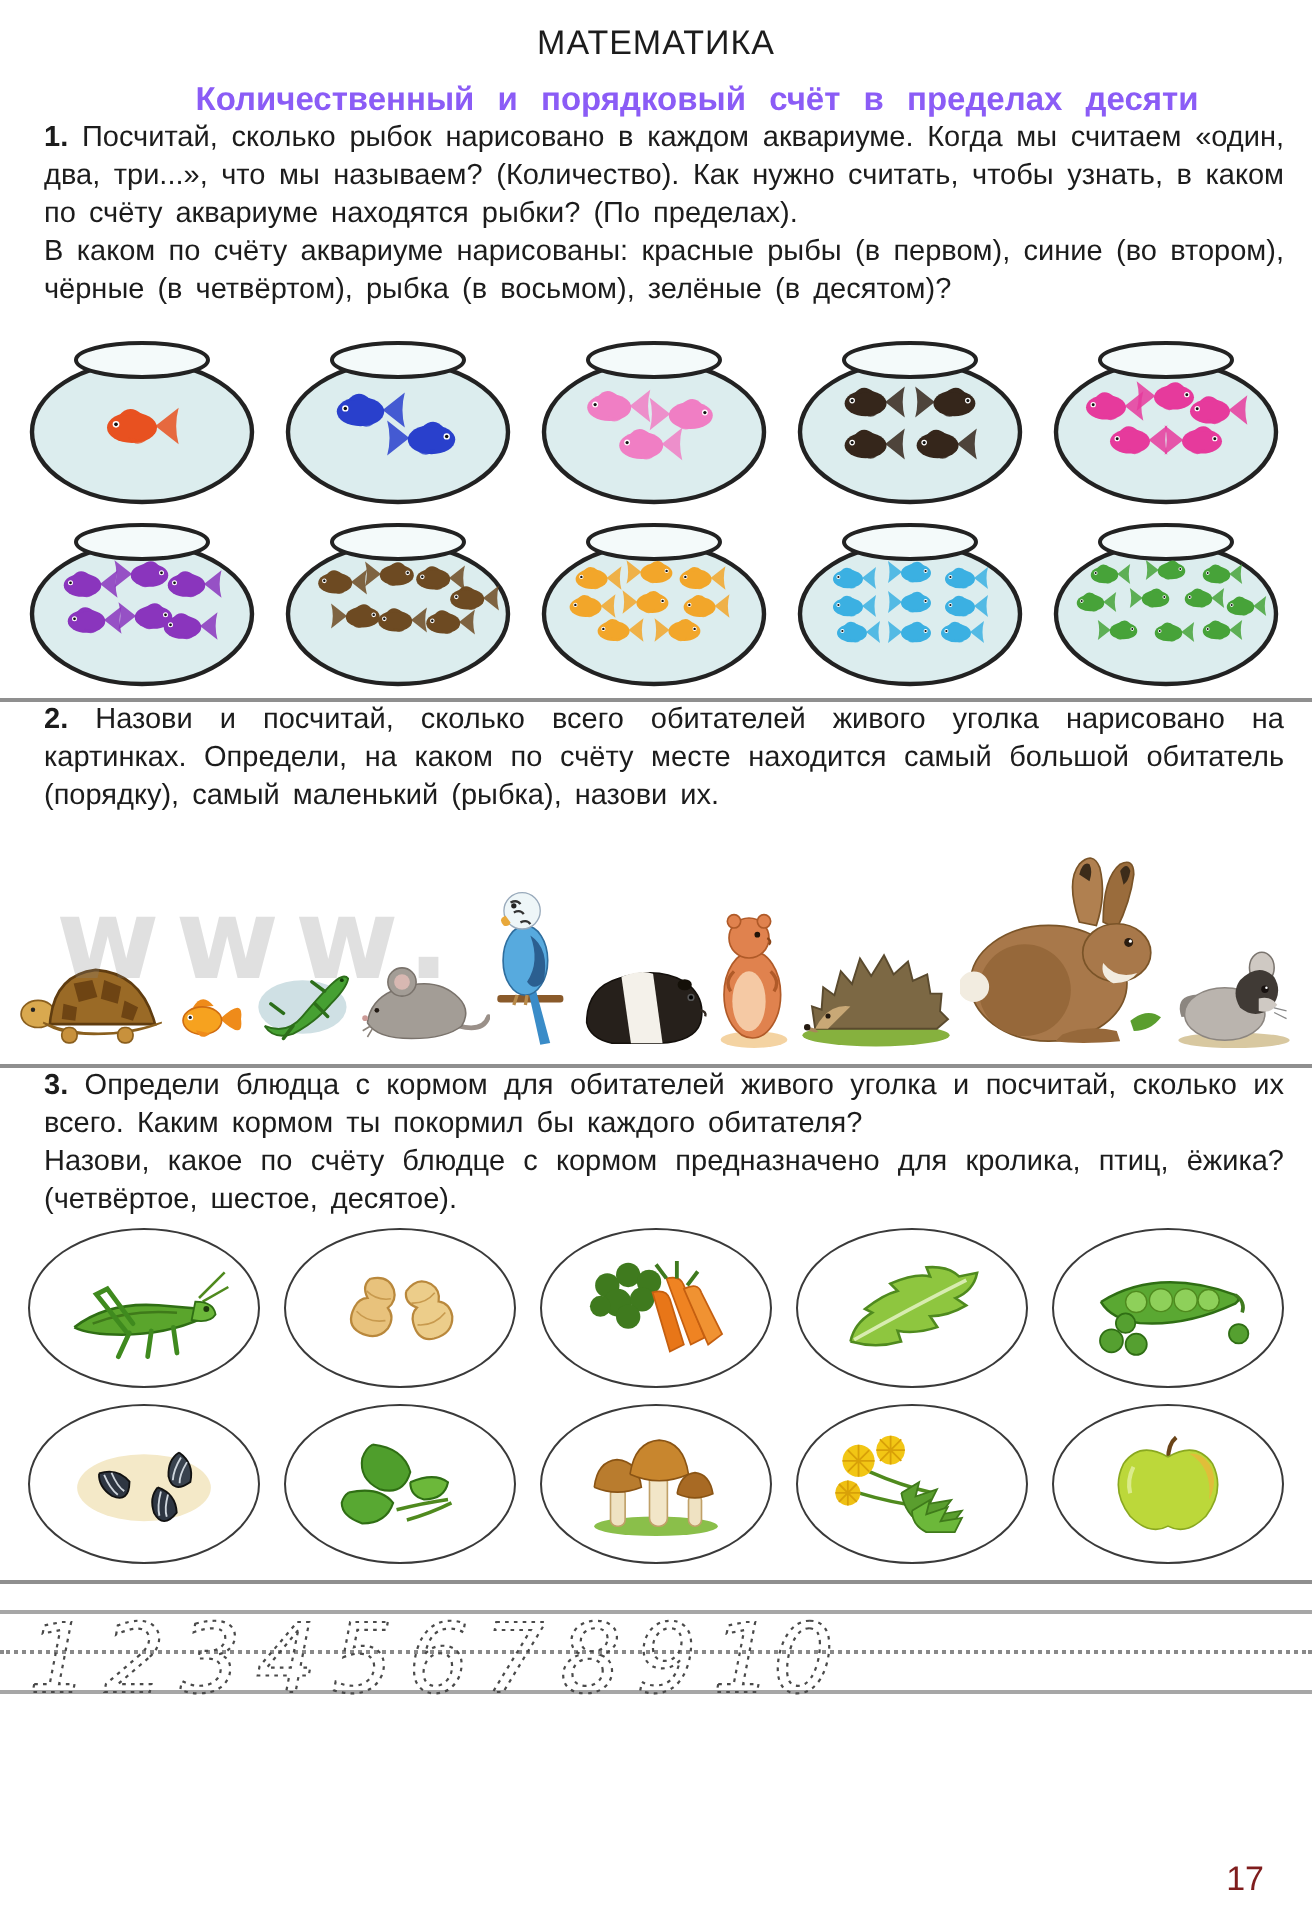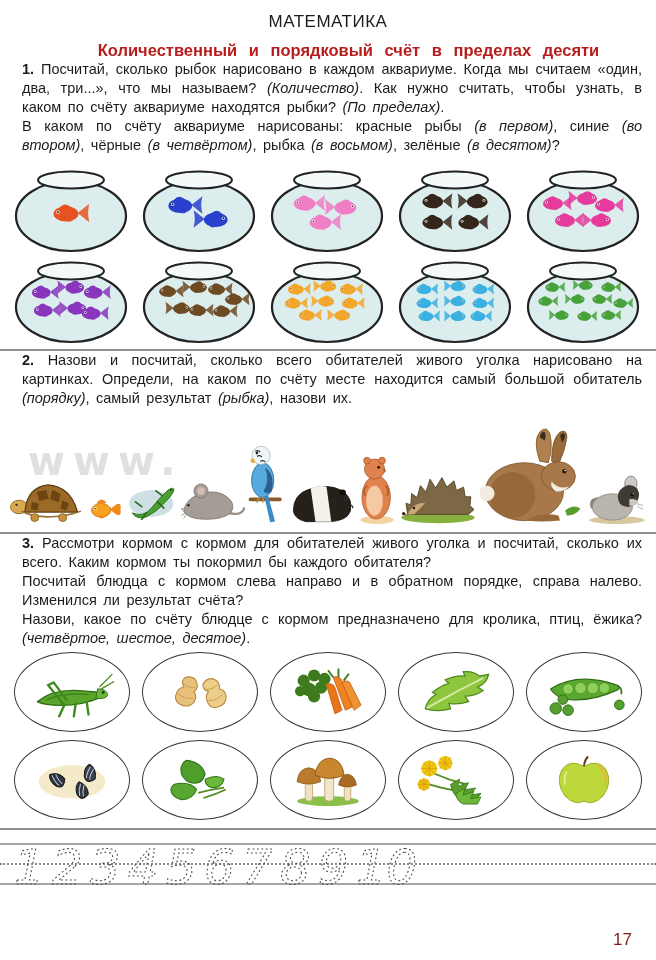--- a/index.html
+++ b/index.html
@@ -1,35 +1,35 @@
 <!DOCTYPE html>
 <html><head>
 <meta charset="utf-8">
 <style>
   html,body{margin:0;padding:0;background:#fff;}
   .page{position:relative;width:656px;height:960px;background:#ffffff;overflow:hidden;
         font-family:"Liberation Sans","DejaVu Sans",sans-serif;color:#1c1c1c;}
   .title{text-align:center;font-weight:normal;font-size:17px;padding-top:12px;letter-spacing:.5px;}
-  .subtitle{text-align:center;font-weight:bold;font-size:16.5px;color:#b91c1c;margin-top:9px;word-spacing:7px;padding-left:41px;}
+  .subtitle{text-align:center;font-weight:bold;font-size:16.5px;color:#8b5cf6;margin-top:9px;word-spacing:7px;padding-left:41px;}
   p.task{margin:0;padding:0 14px 0 22px;font-size:14.5px;line-height:19px;text-align:justify;word-spacing:2.5px;}
   .task .b{font-weight:bold}
-  .task .i{font-style:italic}
+  .task .i{}
   .mt12{margin-top:12px}.mt7{margin-top:7px}.mt6{margin-top:6px}
   .bowl-row{display:flex;gap:10px;padding:0 12px;}
   #bowls-row-1{margin-top:12px}
   #bowls-row-2{margin-top:5px}
   .bowl{position:relative;width:118px;height:86px;flex:0 0 auto;}
   .bowl > svg{position:absolute;left:0;top:0;}
   .fish{position:absolute;line-height:0;}
   .divider{border:none;border-top:2px solid #8f8f8f;margin:5px 0 0 0;}
   .divider.m8{margin-top:8px}
   .animals{position:relative;display:flex;align-items:flex-end;justify-content:space-between;
            padding:0 8px;height:116px;}
   .watermark{position:absolute;left:28px;top:30px;z-index:3;pointer-events:none;
-             font-family:"DejaVu Sans",sans-serif;font-size:40px;font-weight:bold;
+             font-family:"DejaVu Sans",sans-serif;font-size:56px;font-weight:bold;
              letter-spacing:8px;color:rgba(130,130,130,0.25);}
   .icon-wrap{flex:0 0 auto;line-height:0;}
   .plate-row{display:flex;gap:12px;padding:0 14px;}
   #plates-row-1{margin-top:4px}
   #plates-row-2{margin-top:8px}
   .plate{width:116px;height:80px;border:1.7px solid #3a3a3a;border-radius:50%;background:#fff;
          display:flex;align-items:center;justify-content:center;box-sizing:border-box;flex:0 0 auto;}
   .trace{position:relative;height:52px;margin-top:8px;}
   .trace .ln{position:absolute;left:0;right:0;}
   .ln.t{top:5px;border-top:2px solid #a6a6a6;}
@@ -548,21 +548,21 @@
             <path d="M5 4.5 Q8 0.5 12 4 Z" fill="#47a339"></path>
             <path d="M8 11 Q10 14 13 12 Z" fill="#47a339" opacity="0.8"></path>
             <circle cx="4.2" cy="7" r="1" fill="#fff"></circle>
             <circle cx="4.2" cy="7" r="0.55" fill="#111"></circle>
           </svg></div>
       </div>
     </div>
 
   <hr class="divider">
 
-  <p class="task mt7"><span class="b">2.</span><span> Назови и посчитай, сколько всего обитателей живого уголка нарисовано на картинках. Определи, на каком по счёту месте находится самый большой обитатель </span><span class="i">(порядку)</span><span>, самый результат </span><span class="i">(рыбка)</span><span>, назови их.</span></p>
+  <p class="task mt7"><span class="b">2.</span><span> Назови и посчитай, сколько всего обитателей живого уголка нарисовано на картинках. Определи, на каком по счёту месте находится самый большой обитатель </span><span class="i">(порядку)</span><span>, самый маленький </span><span class="i">(рыбка)</span><span>, назови их.</span></p>
 
   <div class="animals" id="animals-row">
     <div class="watermark">www.</div>
   <div class="icon-wrap"><svg width="78" height="51" viewBox="0 0 92 60">
           <ellipse cx="13" cy="40" rx="10" ry="8" fill="#d9a94f" stroke="#8a5f1e"></ellipse>
           <circle cx="10" cy="37.5" r="1.3" fill="#222"></circle>
           <path d="M20 46 Q22 17 47 14 Q74 16 82 46 Z" fill="#9a6a26" stroke="#5f3c10" stroke-width="1.5"></path>
           <path d="M34 22 l11 -2 l3 10 l-11 3 Z" fill="#6e4413"></path>
           <path d="M52 20 l10 4 l-2 10 l-10 -3 Z" fill="#6e4413"></path>
           <path d="M28 34 l8 2 l-1 8 l-8 -1 Z" fill="#6e4413"></path>
@@ -654,22 +654,21 @@
           <path d="M44 22 Q56 10 66 20 Q72 30 64 40 Q54 48 44 40 Q38 30 44 22" fill="#403a35"></path>
           <path d="M56 34 Q64 32 68 38 Q64 44 56 42 Z" fill="#cfc9c3"></path>
           <circle cx="60" cy="28" r="2.4" fill="#181210"></circle>
           <circle cx="61" cy="27" r="0.8" fill="#fff"></circle>
           <path d="M66 40 l8 2 M66 43 l8 4" stroke="#888" stroke-width="0.8" fill="none"></path>
         </svg></div>
     </div>
 
   <hr class="divider m8">
 
-  <p class="task mt6"><span class="b">3.</span><span> Рассмотри кормом с кормом для обитателей живого уголка и посчитай, сколько их всего. Каким кормом ты покормил бы каждого обитателя?</span></p>
-  <p class="task"><span>Посчитай блюдца с кормом слева направо и в обратном порядке, справа налево. Изменился ли результат счёта?</span></p>
+  <p class="task mt6"><span class="b">3.</span><span> Определи блюдца с кормом для обитателей живого уголка и посчитай, сколько их всего. Каким кормом ты покормил бы каждого обитателя?</span></p>
   <p class="task"><span>Назови, какое по счёту блюдце с кормом предназначено для кролика, птиц, ёжика? </span><span class="i">(четвёртое, шестое, десятое)</span><span>.</span></p>
 
   <div class="plate-row" id="plates-row-1">
       <div class="plate">
         <div class="icon-wrap"><svg width="88" height="59" viewBox="0 0 96 64">
             <path d="M78 26 L92 12 M80 28 L94 20" stroke="#4f8a1e" stroke-width="1.4" fill="none"></path>
             <path d="M10 42 Q28 28 56 30 L80 32 Q84 34 80 37 Q60 46 36 46 Q18 46 10 42" fill="#5aa52c" stroke="#2f6e14" stroke-width="1.4"></path>
             <path d="M76 28 Q86 28 87 35 Q84 40 74 38 Z" fill="#6cb83a" stroke="#2f6e14"></path>
             <circle cx="82" cy="32" r="1.6" fill="#1e3c0c"></circle>
             <path d="M20 40 Q40 32 66 34" stroke="#3f7a1a" stroke-width="1.4" fill="none"></path>

